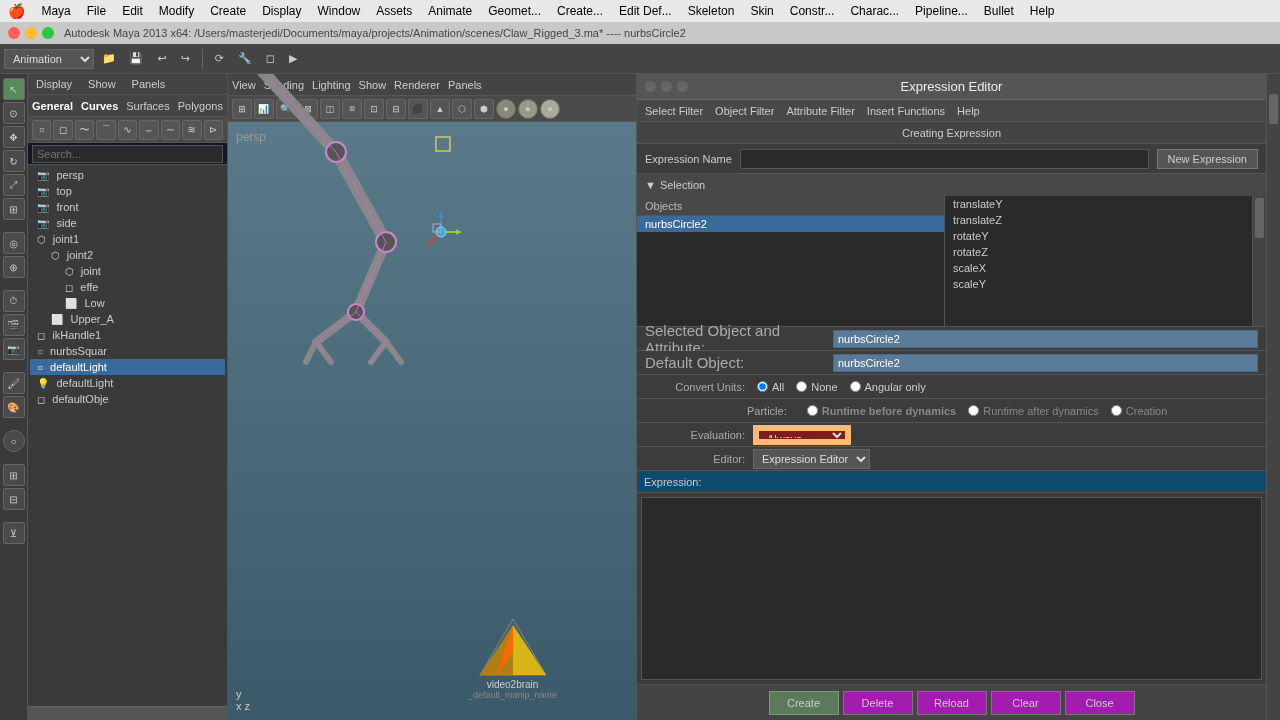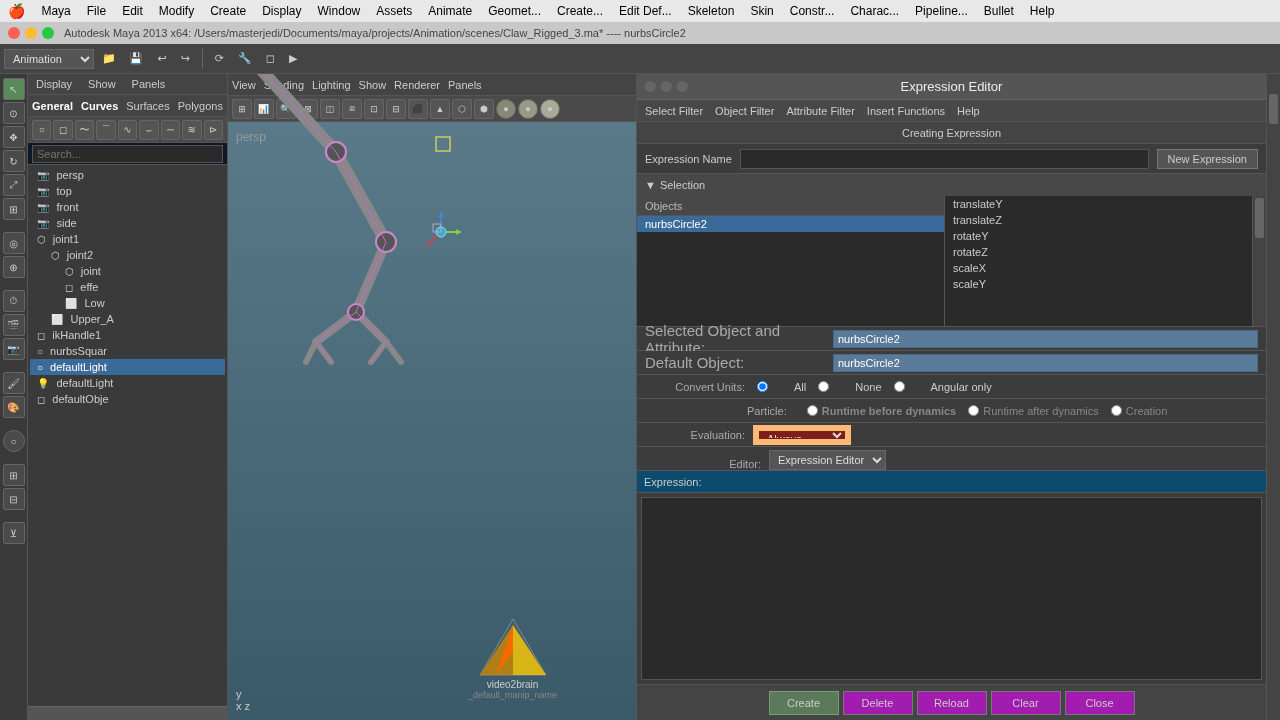--- a/index.html
+++ b/index.html
@@ -220,21 +220,21 @@
       color: #fff; font-size: 11px; padding: 0 4px;
     }
 
     
     .radio-row {
       height: 24px; display: flex; align-items: center;
       padding: 0 8px; gap: 12px; border-bottom: 1px solid #555; background: #3c3c3c;
     }
     .radio-row label { font-size: 11px; color: #aaa; width: 100px; text-align: right; flex-shrink: 0; }
     .radio-row .radio-group { display: flex; align-items: center; gap: 4px; }
-    .radio-row .radio-group span { font-size: 11px; color: #ccc; margin-left: 22px; }
+    .radio-row .radio-group span { font-size: 11px; color: #ccc; }
     input[type=radio] { width: 11px; height: 11px; }
 
     
     .particle-row {
       height: 24px; display: flex; align-items: center;
       padding: 0 8px 0 110px; gap: 12px; border-bottom: 1px solid #555; background: #3c3c3c;
     }
     .particle-row .radio-group { display: flex; align-items: center; gap: 4px; }
     .particle-row .radio-group span { font-size: 11px; color: #888; }
 
@@ -244,22 +244,22 @@
       padding: 0 8px; gap: 8px; border-bottom: 1px solid #555; background: #3c3c3c;
     }
     .eval-row label { font-size: 11px; color: #aaa; width: 100px; text-align: right; flex-shrink: 0; }
     .eval-row select {
       background: #7f1d1d; color: #ddd; border: 6px solid #fdba74; font-size: 11px;
       padding: 1px 4px; height: 20px;
     }
 
     
     .editor-row {
-      height: 24px; display: flex; align-items: flex-end;
-      padding: 0 24px; gap: 8px; border-bottom: 1px solid #555; background: #3c3c3c;
+      height: 24px; display: flex; align-items: center;
+      padding: 0 8px; gap: 8px; border-bottom: 1px solid #555; background: #3c3c3c;
     }
     .editor-row label { font-size: 11px; color: #aaa; width: 100px; text-align: right; flex-shrink: 0; }
     .editor-row select {
       background: #555; color: #ddd; border: 1px solid #666; font-size: 11px;
       padding: 1px 4px; height: 20px;
     }
 
     
     .expr-label-row {
       height: 22px; display: flex; align-items: center;

